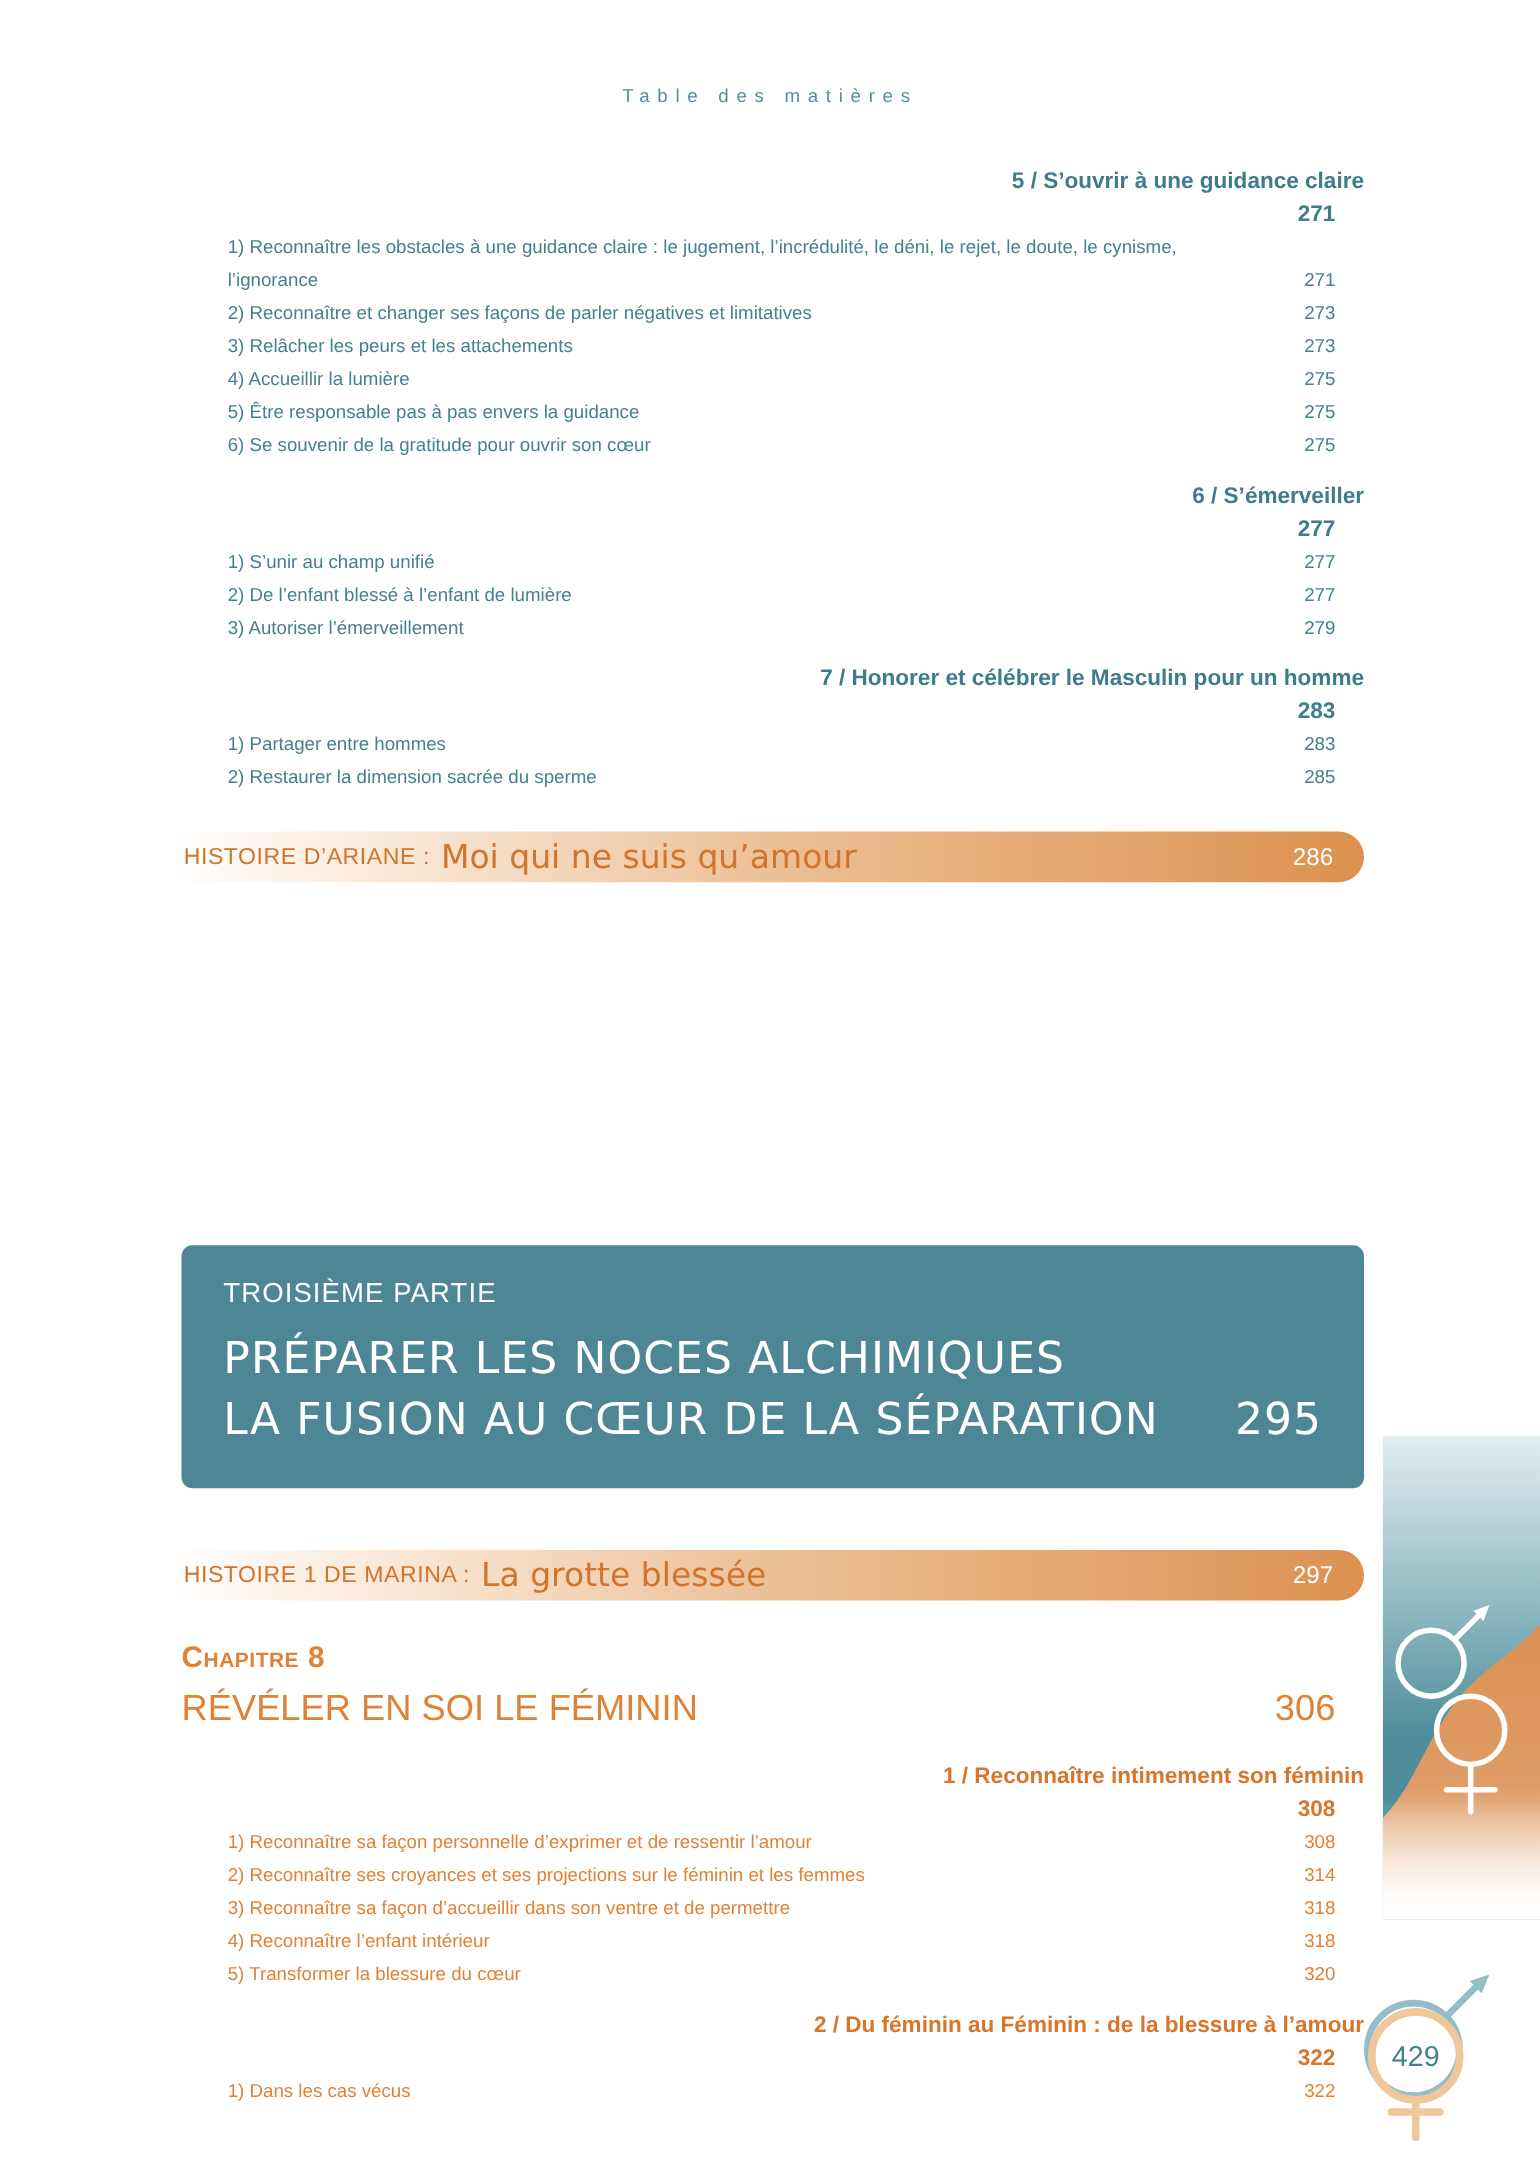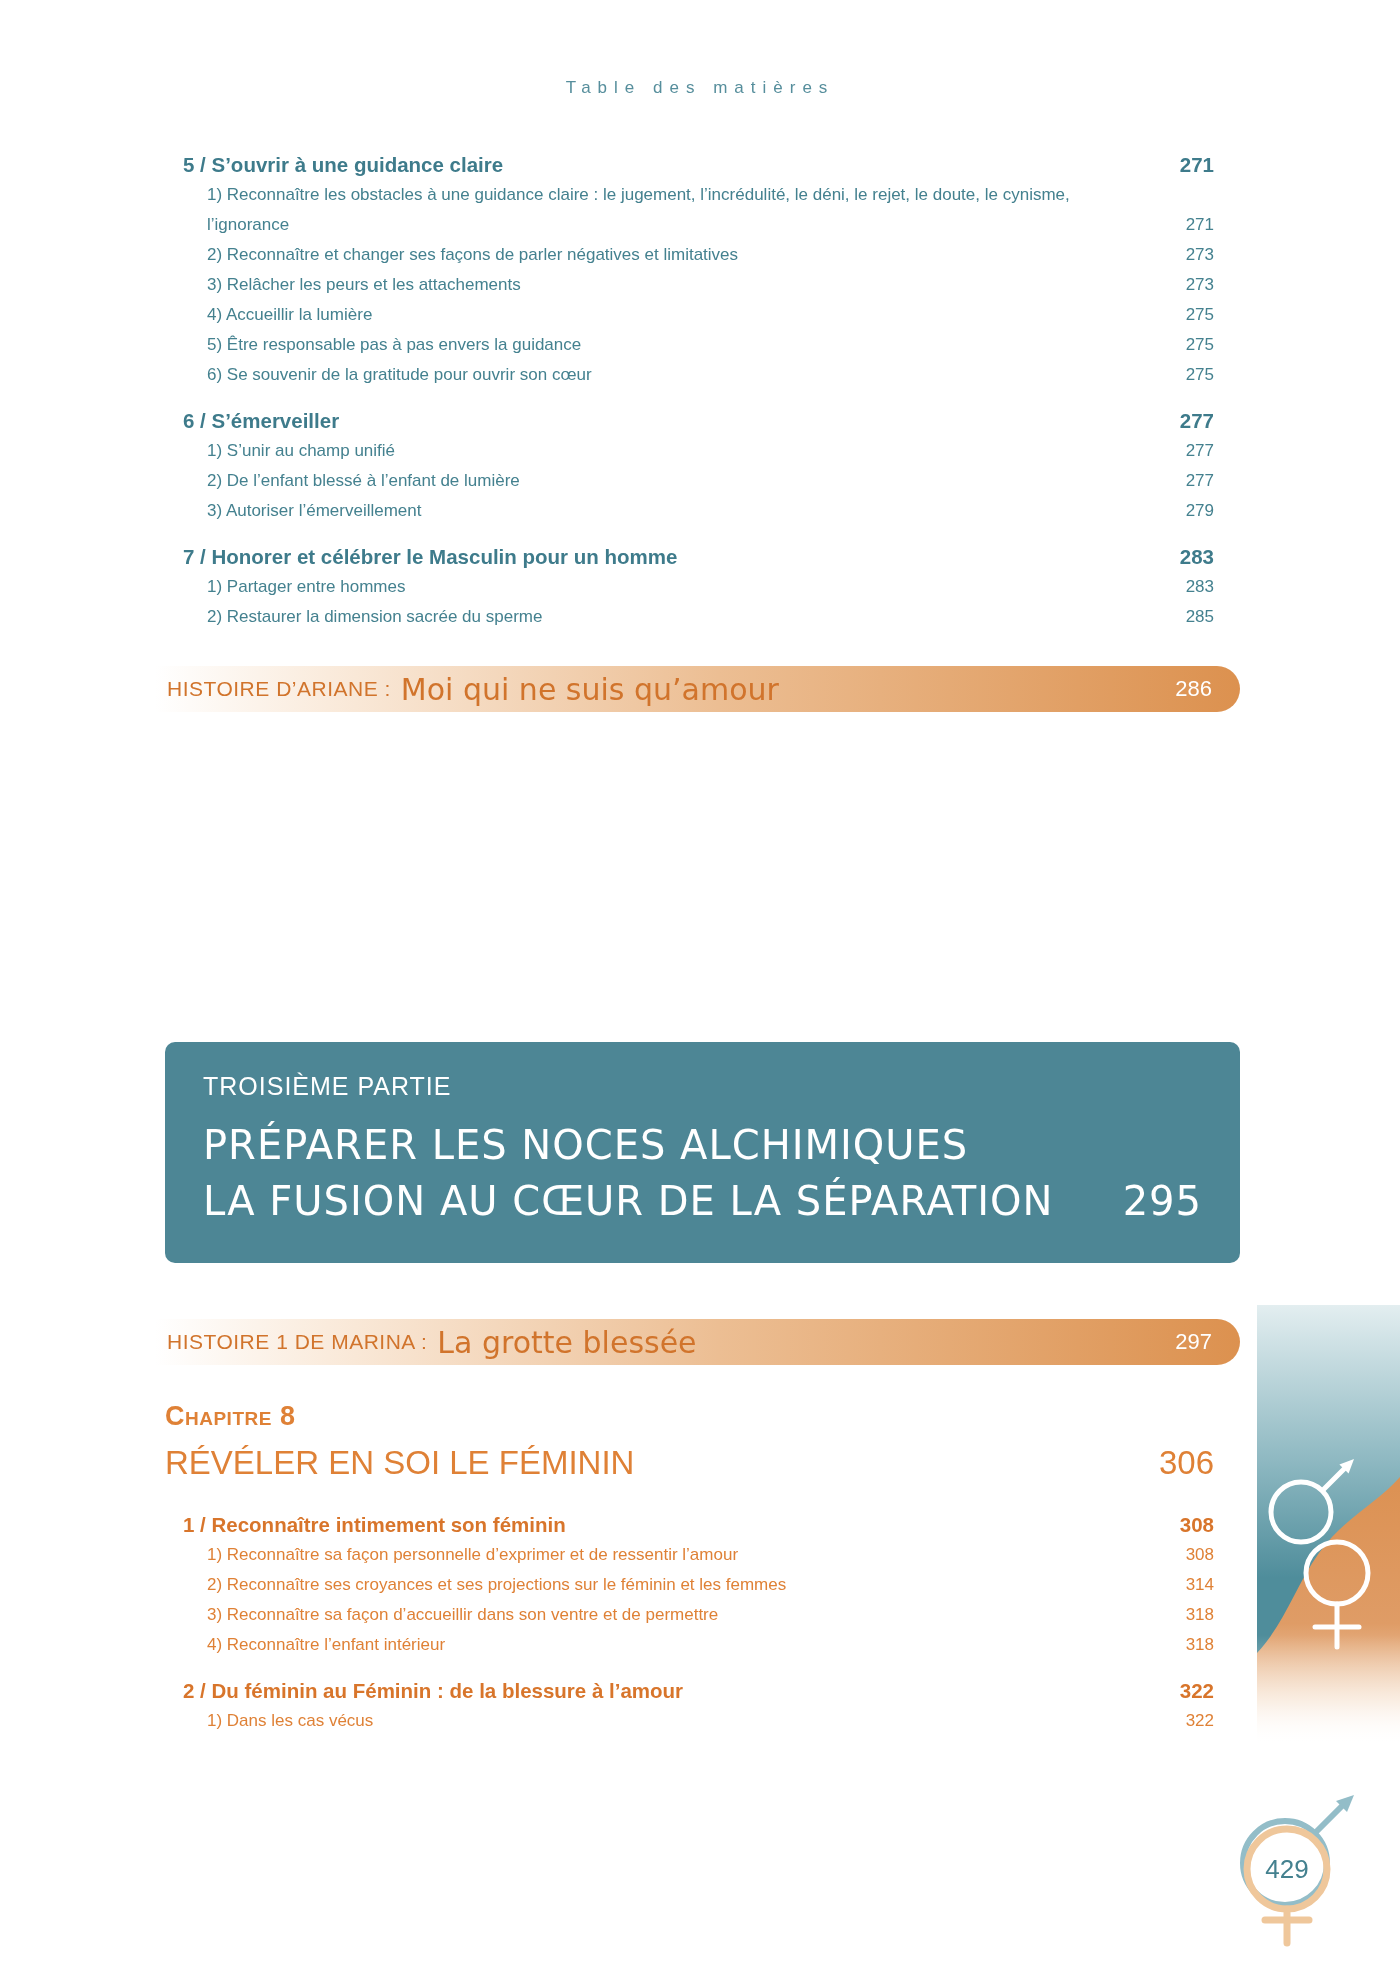--- a/index.html
+++ b/index.html
@@ -11,21 +11,21 @@
   .page-header{padding-top:78px;text-align:center;color:#568E9C;
     font-size:17px;letter-spacing:7px;font-weight:400;}
 
   
   .content{margin-left:165px;width:1075px;}
 
   .trow{display:flex;align-items:flex-end;line-height:30px;}
   .trow .t{flex:0 1 auto;max-width:870px;}
   .trow .p{margin-left:auto;margin-right:26px;text-align:right;min-width:54px;}
 
-  .h{font-weight:bold;font-size:20.5px;padding-left:18px;}
+  .h{font-weight:bold;font-size:20.5px;padding-left:18px;flex-direction:column;}
   .i{font-size:17px;padding-left:42px;}
   .teal{color:#44818F;}
   .teal.h{color:#3E7B8B;}
   .orange{color:#DF8136;}
   .orange.h{color:#D8752B;}
 
   .first-h{margin-top:52px;}
   .sec-gap{margin-top:16px;}
 
   
@@ -168,20 +168,24 @@
       <span class="t">2) Reconnaître ses croyances et ses projections sur le féminin et les femmes</span>
       <span class="p">314</span>
     </div>
     <div class="trow i orange">
       <span class="t">3) Reconnaître sa façon d’accueillir dans son ventre et de permettre</span>
       <span class="p">318</span>
     </div>
     <div class="trow i orange">
       <span class="t">4) Reconnaître l’enfant intérieur</span>
       <span class="p">318</span>
+    </div>
+    <div class="trow i orange">
+      <span class="t">5) Transformer la blessure du cœur</span>
+      <span class="p">320</span>
     </div>
 
     <div class="trow h orange sec-gap">
       <span class="t">2 / Du féminin au Féminin : de la blessure à l’amour</span>
       <span class="p">322</span>
     </div>
     <div class="trow i orange">
       <span class="t">1) Dans les cas vécus</span>
       <span class="p">322</span>
     </div>

